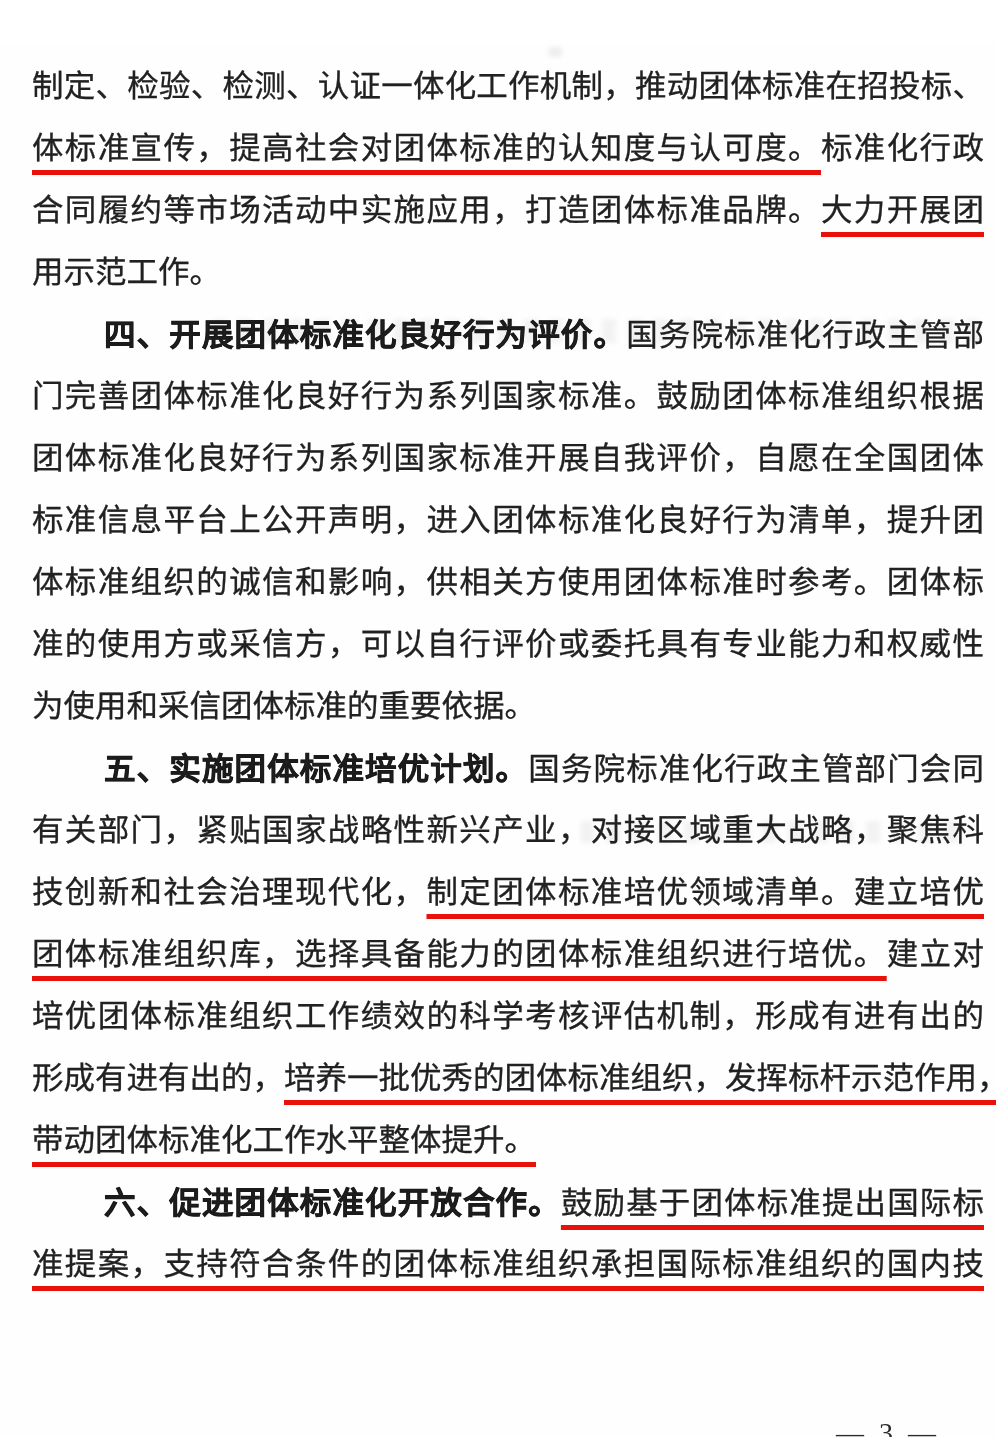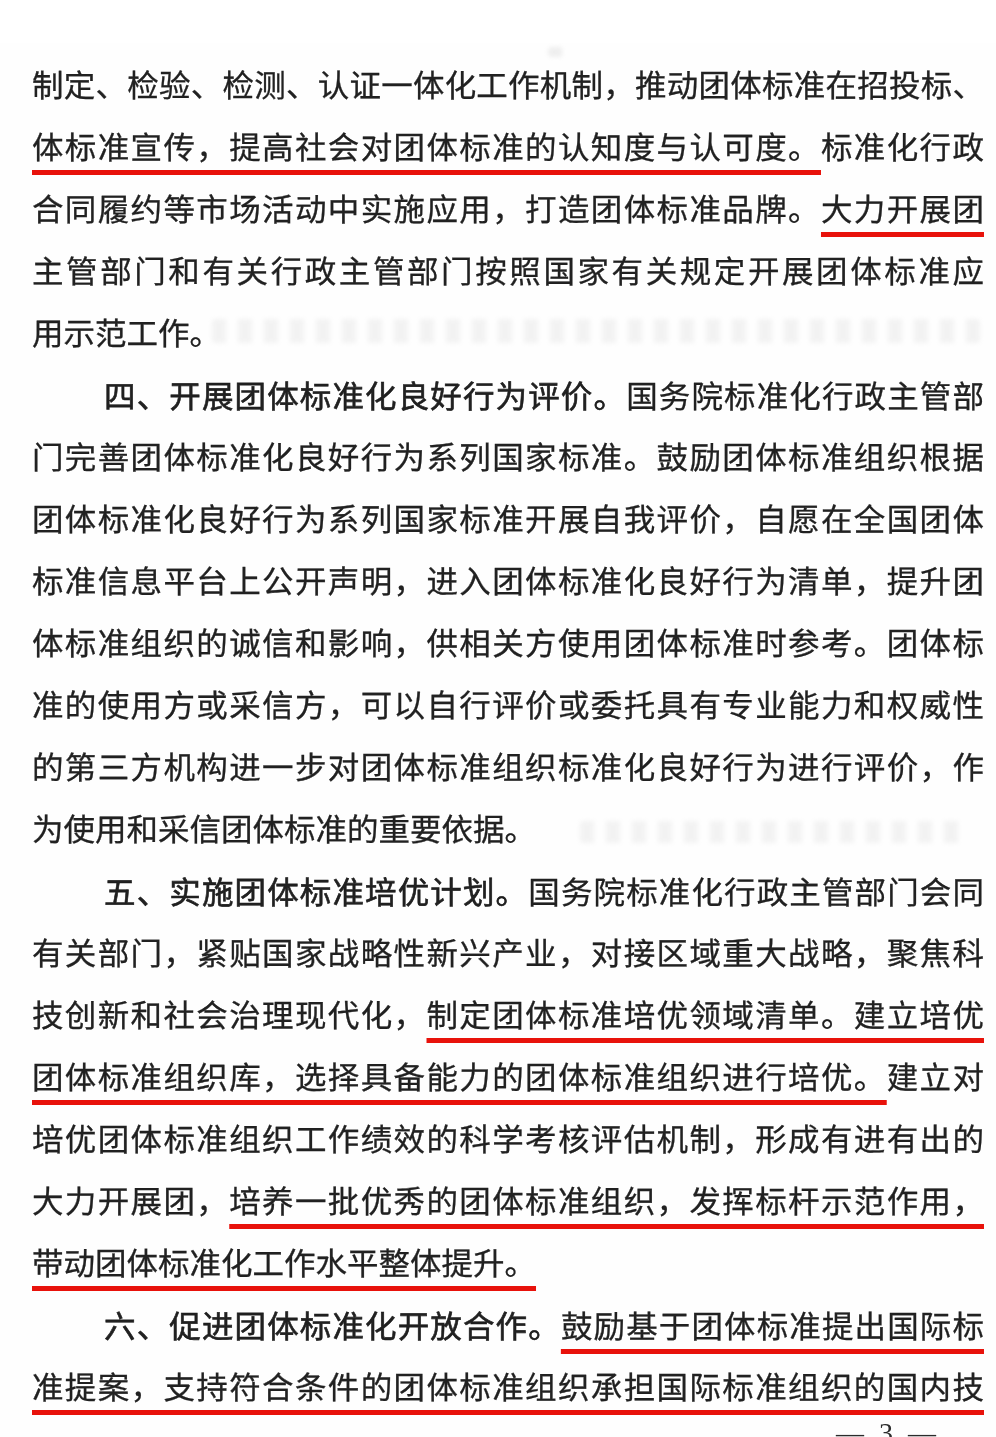--- a/index.html
+++ b/index.html
@@ -22,21 +22,21 @@
     white-space:nowrap;color:#212121;
     -webkit-text-stroke:0.3px #212121;
   }
   .just{
     text-align:justify;
     text-align-last:justify;
   }
   .indent{padding-left:72px;}
   .hd{
     font-family:"Liberation Sans","DejaVu Sans",sans-serif;
-    font-weight:400;
+    font-weight:700;
     -webkit-text-stroke:0.6px #1a1a1a;
   }
   .rl{
     text-decoration:underline;
     text-decoration-color:#e8120b;
     text-decoration-thickness:5px;
     text-underline-offset:11px;
     text-decoration-skip-ink:none;
     text-align:right;
   }
@@ -59,35 +59,33 @@
 
 <main class="page">
   <div class="artifact a1"></div>
   <div class="artifact a2"></div>
   <div class="artifact a3"></div>
 
   <div id="lines" class="text-block">
       <div class="line just"><span class="">制定、检验、检测、认证一体化工作机制，推动团体标准在招投标、</span></div>
       <div class="line just"><span class="rl">体标准宣传，提高社会对团体标准的认知度与认可度。</span><span class="">标准化行政</span></div>
       <div class="line just"><span class="">合同履约等市场活动中实施应用，打造团体标准品牌。</span><span class="rl">大力开展团</span></div>
-      <div class="line just"><span class="">主管部门和有关行政主管部门按照国家有关规定开展团体标准应</span></div>
       <div class="line"><span class="">用示范工作。</span></div>
       <div class="line indent just"><span class="hd ">四、开展团体标准化良好行为评价。</span><span class="">国务院标准化行政主管部</span></div>
       <div class="line just"><span class="">门完善团体标准化良好行为系列国家标准。鼓励团体标准组织根据</span></div>
       <div class="line just"><span class="">团体标准化良好行为系列国家标准开展自我评价，自愿在全国团体</span></div>
       <div class="line just"><span class="">标准信息平台上公开声明，进入团体标准化良好行为清单，提升团</span></div>
       <div class="line just"><span class="">体标准组织的诚信和影响，供相关方使用团体标准时参考。团体标</span></div>
       <div class="line just"><span class="">准的使用方或采信方，可以自行评价或委托具有专业能力和权威性</span></div>
-      <div class="line just"><span class="">的第三方机构进一步对团体标准组织标准化良好行为进行评价，作</span></div>
       <div class="line"><span class="">为使用和采信团体标准的重要依据。</span></div>
       <div class="line indent just"><span class="hd ">五、实施团体标准培优计划。</span><span class="">国务院标准化行政主管部门会同</span></div>
       <div class="line just"><span class="">有关部门，紧贴国家战略性新兴产业，对接区域重大战略，聚焦科</span></div>
       <div class="line just"><span class="">技创新和社会治理现代化，</span><span class="rl">制定团体标准培优领域清单。建立培优</span></div>
       <div class="line just"><span class="rl">团体标准组织库，选择具备能力的团体标准组织进行培优。</span><span class="">建立对</span></div>
       <div class="line just"><span class="">培优团体标准组织工作绩效的科学考核评估机制，形成有进有出的</span></div>
-      <div class="line just"><span class="">大力开展团，</span><span class="rl">培养一批优秀的团体标准组织，发挥标杆示范作用，</span></div>
+      <div class="line just"><span class="">形成有进有出的，</span><span class="rl">培养一批优秀的团体标准组织，发挥标杆示范作用，</span></div>
       <div class="line"><span class="rl">带动团体标准化工作水平整体提升。</span></div>
       <div class="line indent just"><span class="hd ">六、促进团体标准化开放合作。</span><span class="rl">鼓励基于团体标准提出国际标</span></div>
       <div class="line just"><span class="rl">准提案，支持符合条件的团体标准组织承担国际标准组织的国内技</span></div>
     </div>
 
   <div class="page-number">— 3 —</div>
 </main>
 
 </body></html>

